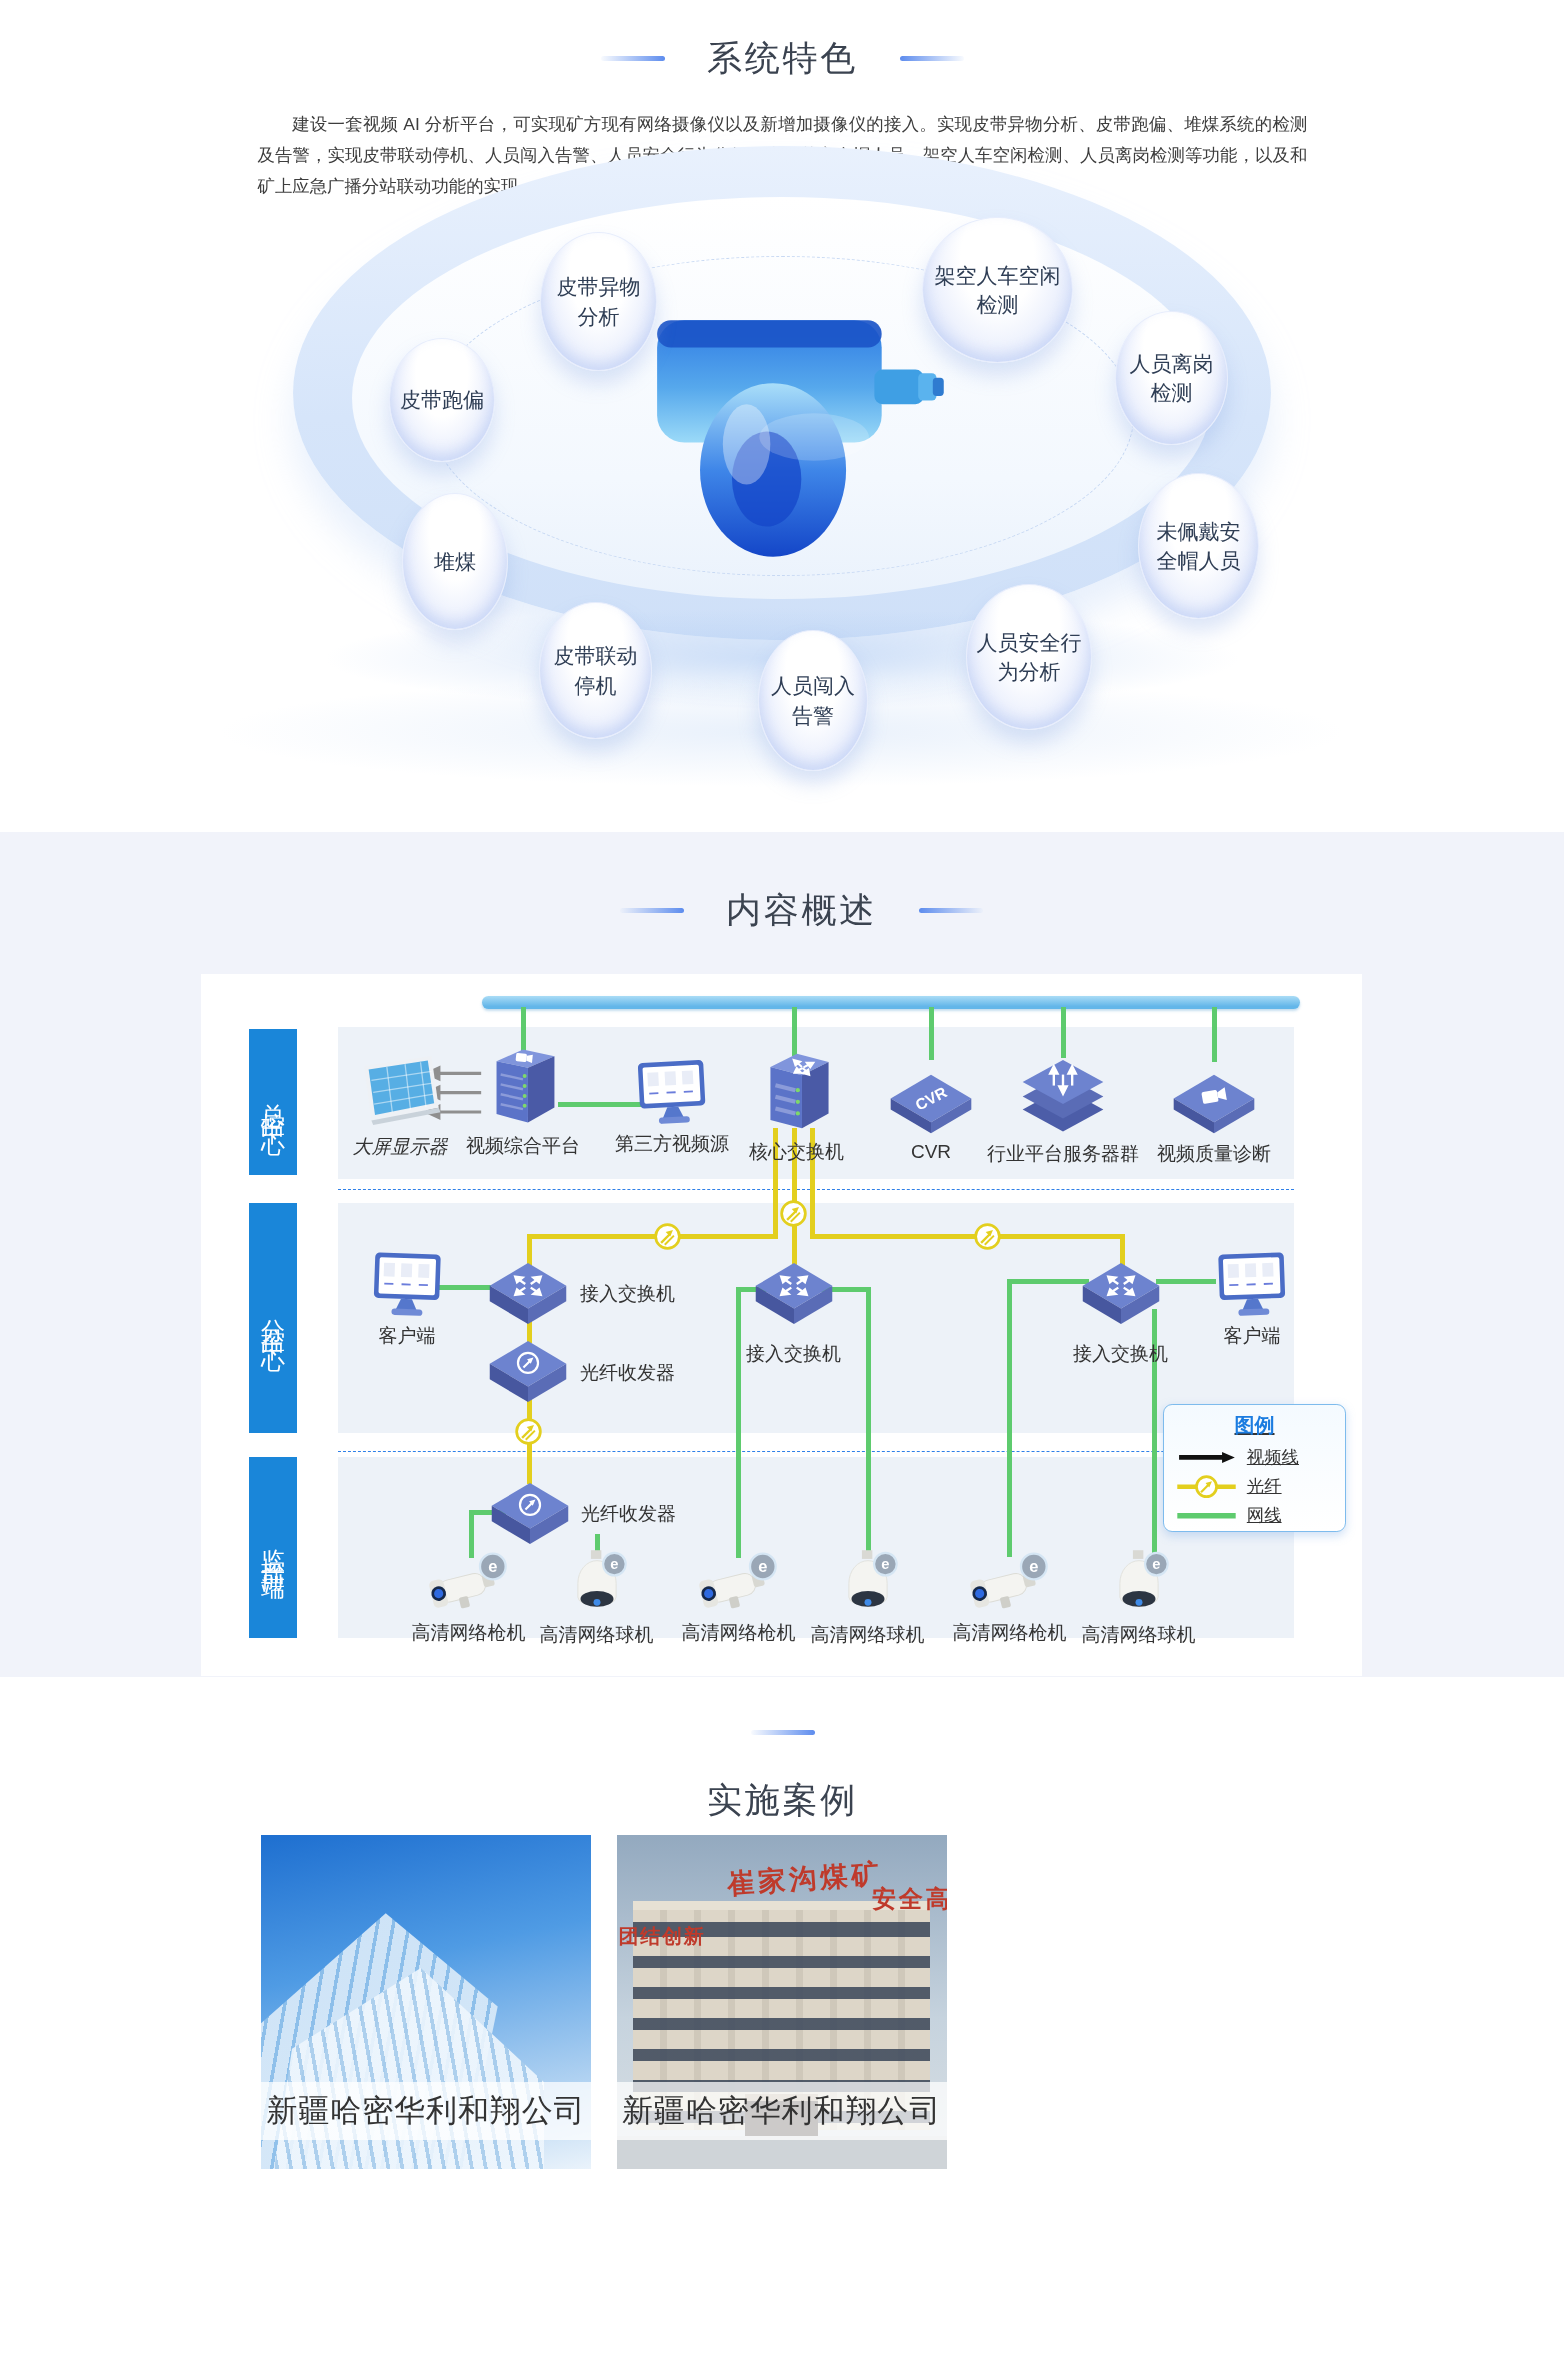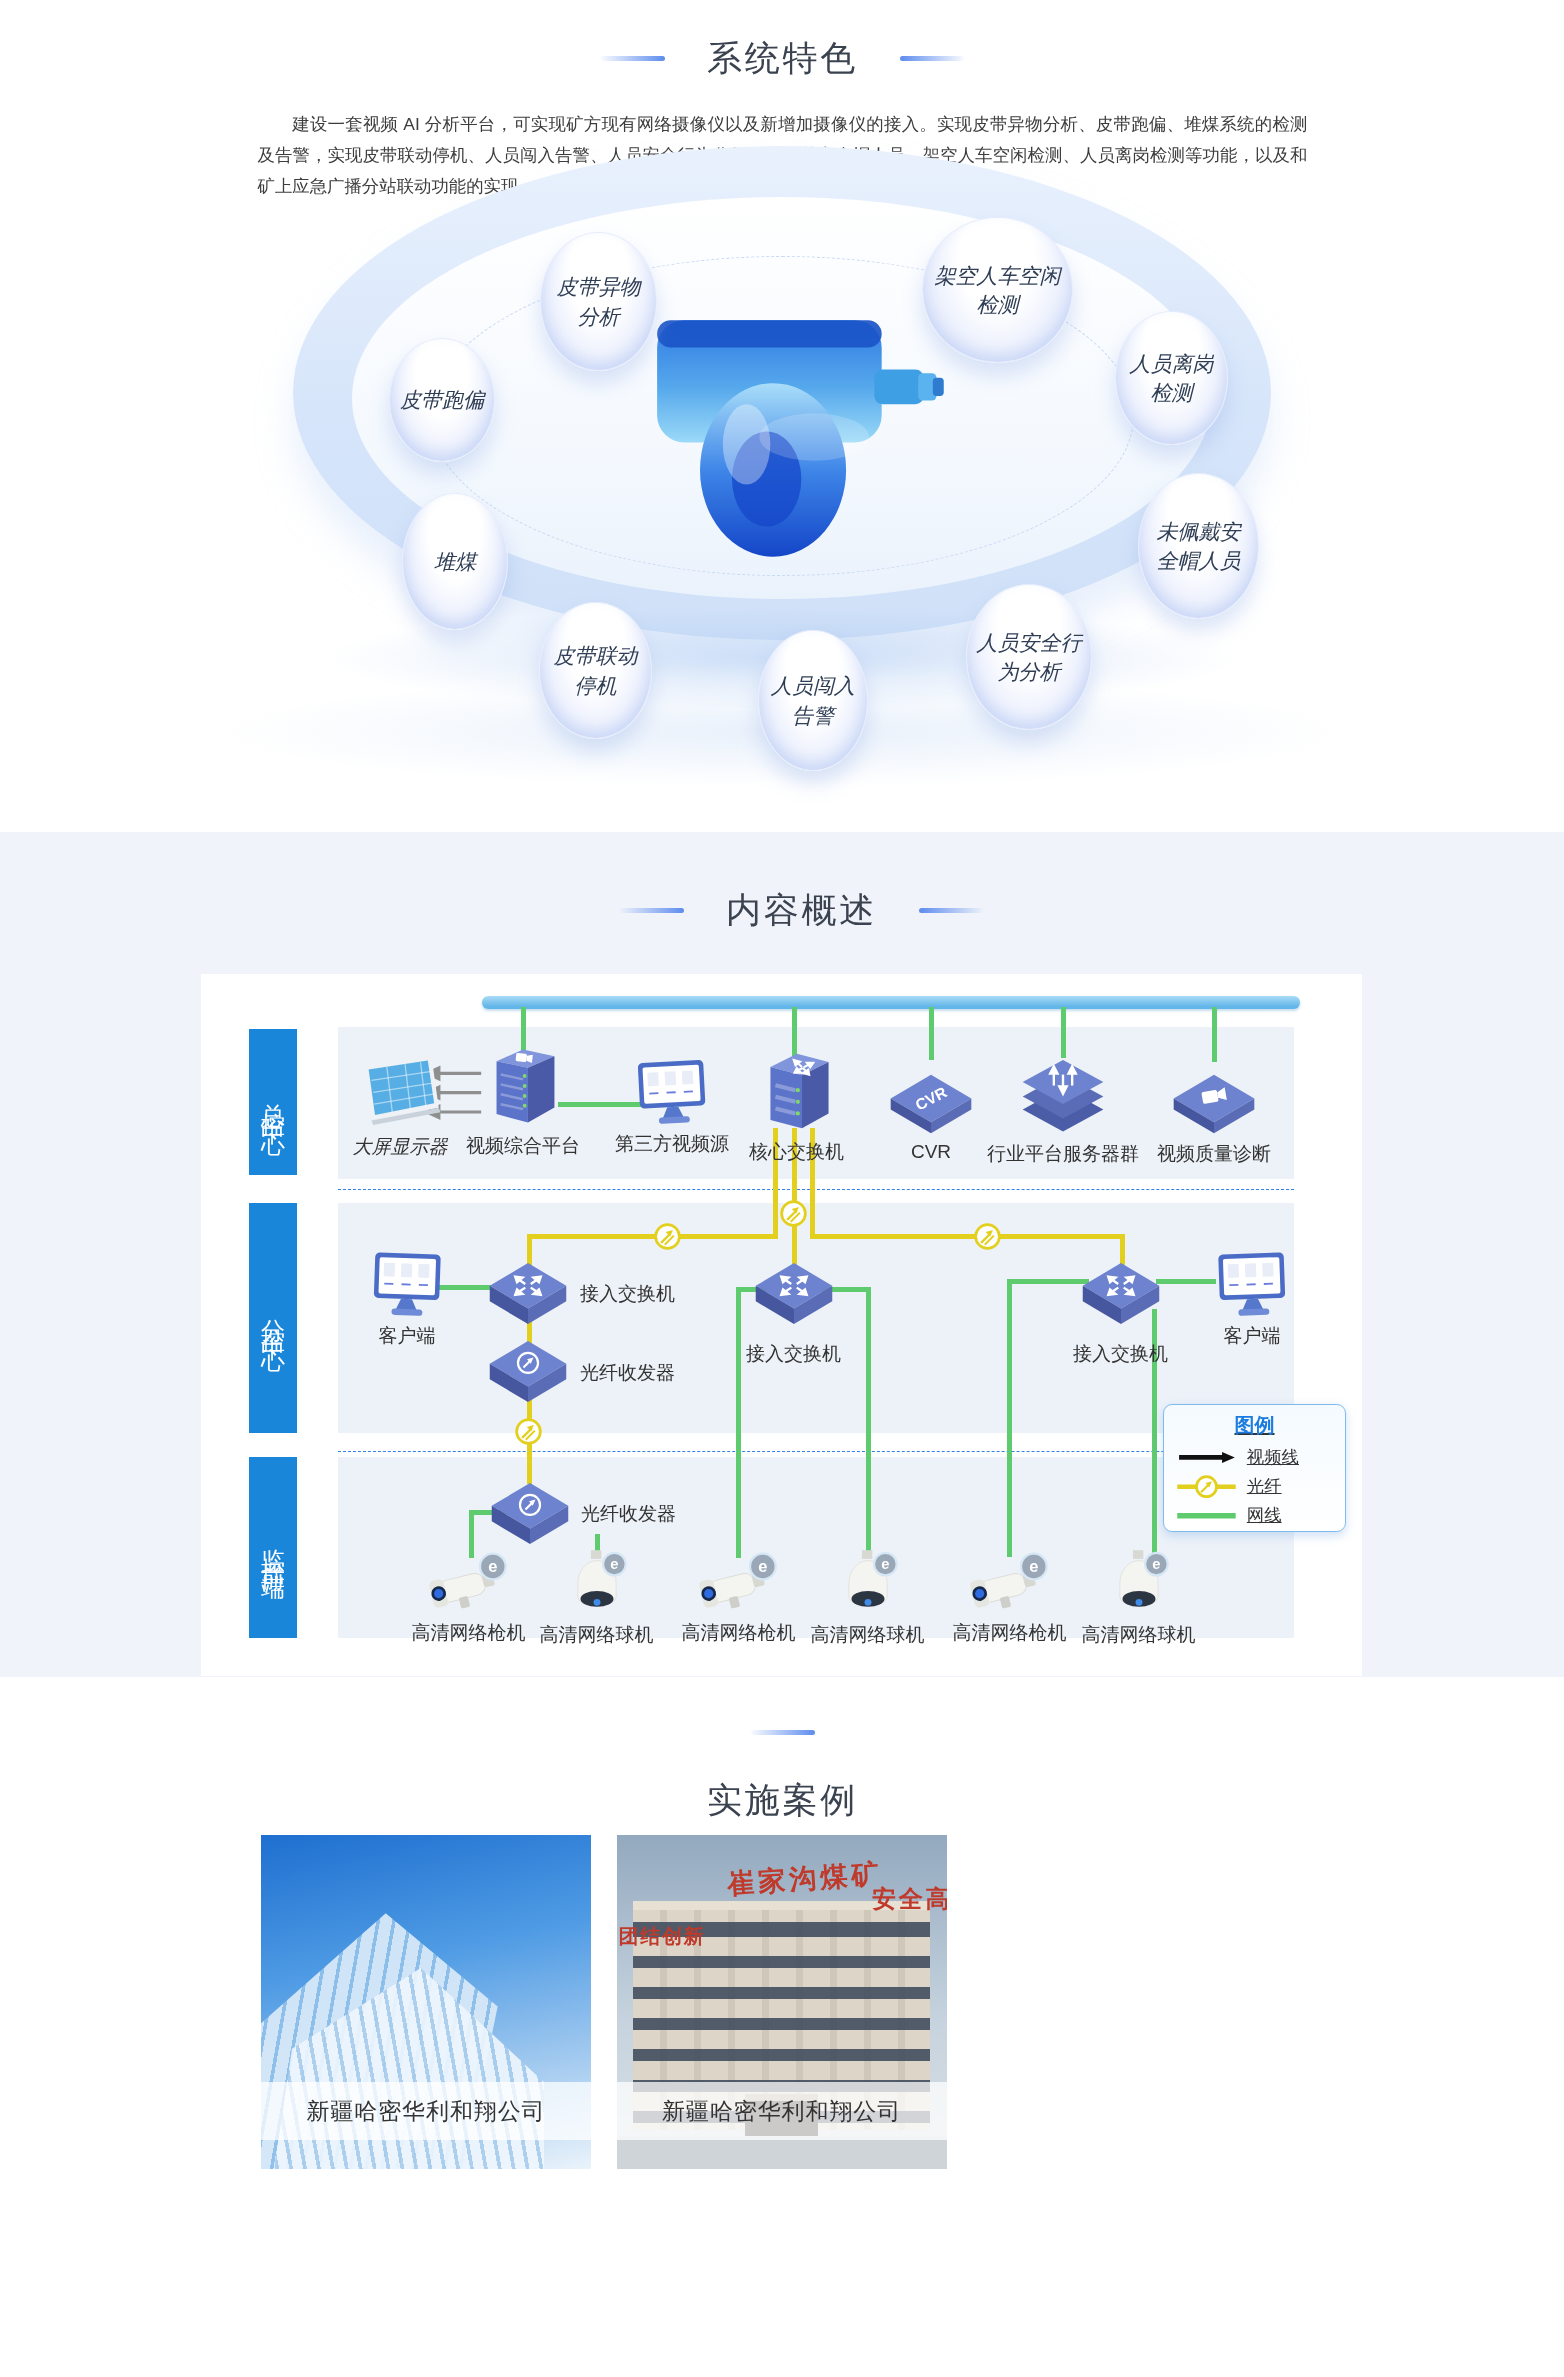--- a/index.html
+++ b/index.html
@@ -14,21 +14,21 @@
   .sec-title h2 { font-size:35px; font-weight:500; color:#3b4350; letter-spacing:2.7px; }
   .dash { width:64px; height:4.6px; border-radius:2.7px; }
   .dash.l { background:linear-gradient(90deg,rgba(210,226,250,.15),#5d8cee); }
   .dash.r { background:linear-gradient(270deg,rgba(210,226,250,.15),#5d8cee); }
 
   
   #sec-features { position:relative; height:832px; background:#fff; }
   #sec-features .sec-title { padding-top:35px; }
   .intro { width:1050px; margin:27.4px auto 0; font-size:17.4px; line-height:31px;
            color:#3d3d3d; text-align:justify; text-indent:2em; }
-  .hero { position:absolute; inset:0; pointer-events:none;font-style:italic; }
+  .hero { position:absolute; inset:0; pointer-events:none; }
   .ring-outer { position:absolute; left:293px; top:146px; width:978px; height:494px;
     border-radius:50%; background:linear-gradient(180deg,#e9f1fd 0%,#d6e5fa 55%,#cfe0f8 100%);
     box-shadow:0 27.4px 37px rgba(190,212,245,.35); }
   .ring-inner { position:absolute; left:352px; top:197px; width:860px; height:402px;
     border-radius:50%; background:linear-gradient(180deg,#ffffff 0%,#f3f8fe 70%,#eaf2fc 100%); }
   .ring-dashed { position:absolute; left:430px; top:256px; width:704px; height:320px;
     border-radius:50%; border:1.8px dashed #c8d9f3; }
   .ground-glow { position:absolute; left:325px; top:608px; width:914px; height:101px;
     border-radius:50%; background:radial-gradient(closest-side,rgba(176,204,243,.55),rgba(176,204,243,0)); }
   .ground-glow2 { position:absolute; left:219px; top:677px; width:1125px; height:110px;
@@ -67,21 +67,21 @@
   .legend .row { display:flex; align-items:center; gap:11px; height:29px; }
   .legend .row span { font-size:17.4px; color:#333; }
 
   
   #sec-cases { position:relative; height:638px; background:#fff; }
   #sec-cases .sec-title { padding-top:53px;flex-direction:column; }
   .cases { position:absolute; left:261px; top:158px; width:1042px; display:flex; gap:25.6px; }
   .case-card { position:relative; width:330px; height:334px; overflow:hidden; background:#dfe8f2; }
   .caption { position:absolute; left:0; right:0; top:247px; height:58px;
     background:rgba(255,255,255,.74); display:flex; align-items:center; justify-content:center;
-    font-size:23px; color:#333; z-index:5; letter-spacing:0.9px; }
+    font-size:31px; color:#333; z-index:5; letter-spacing:0.9px; }
   
   .p1 { position:absolute; inset:0; background:linear-gradient(168deg,#1e6fd0 0%,#4f9be4 38%,#a8cdf0 74%,#eaf3fb 100%); }
   .p1 .t1 { position:absolute; left:-37px; bottom:-18.3px; width:311px; height:274px;
     background:repeating-linear-gradient(100deg,#d6e8f8 0 12px,#8fc0ea 12px 15.5px);
     clip-path:polygon(0 100%,0 52%,52% 0,88% 34%,76% 100%); opacity:.95; }
   .p1 .t2 { position:absolute; left:9.1px; bottom:-27.4px; width:274px; height:238px;
     background:repeating-linear-gradient(80deg,#eef6fd 0 10px,#a9cdec 10px 13.7px);
     clip-path:polygon(0 100%,8% 38%,55% 4%,100% 52%,100% 100%); opacity:.9; }
   
   .p2 { position:absolute; inset:0; background:linear-gradient(#aecde8 0%,#dcebf6 46%,#eef5fa 60%); }

